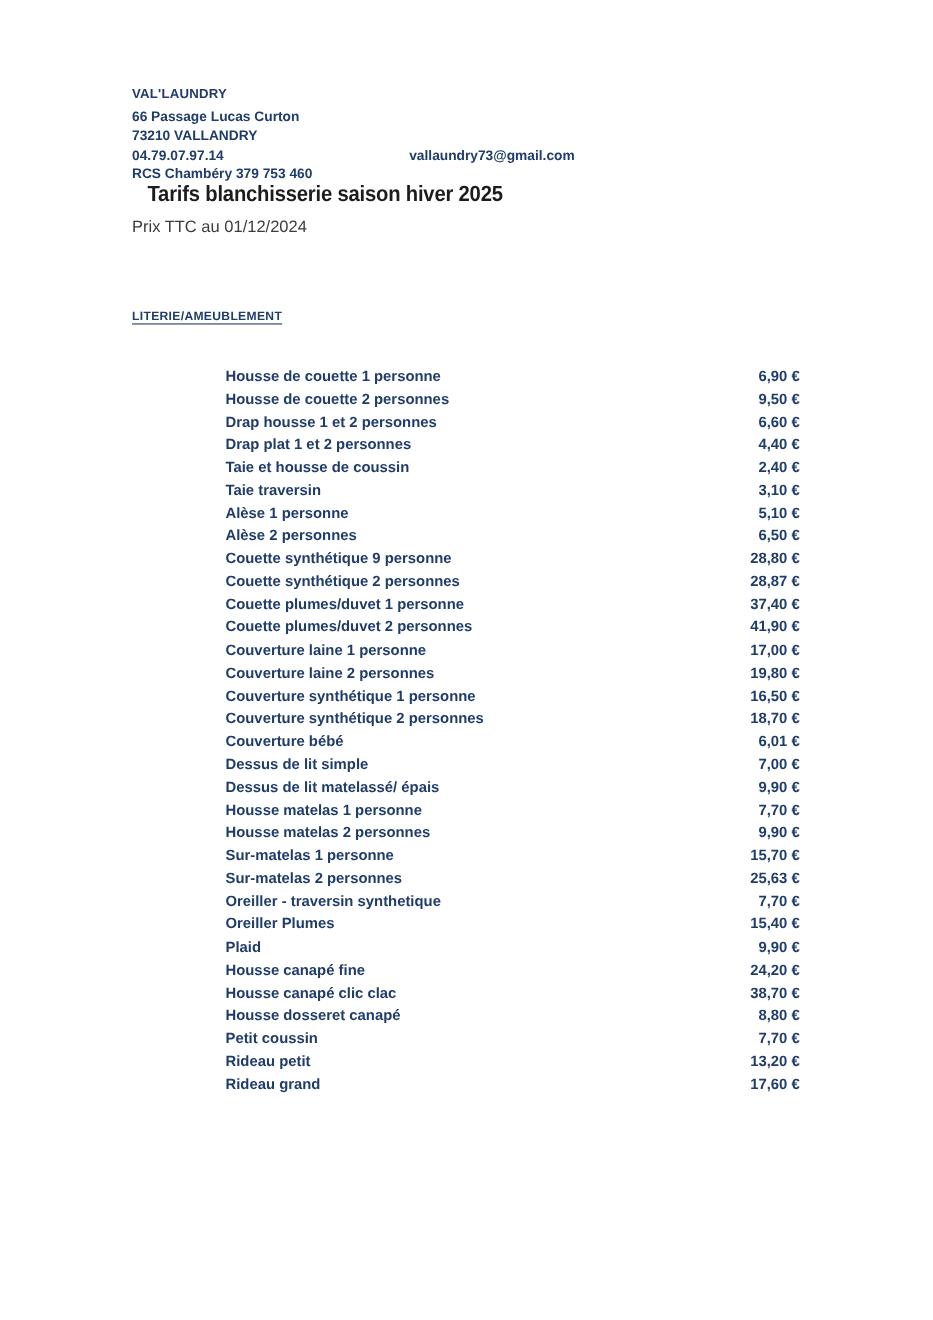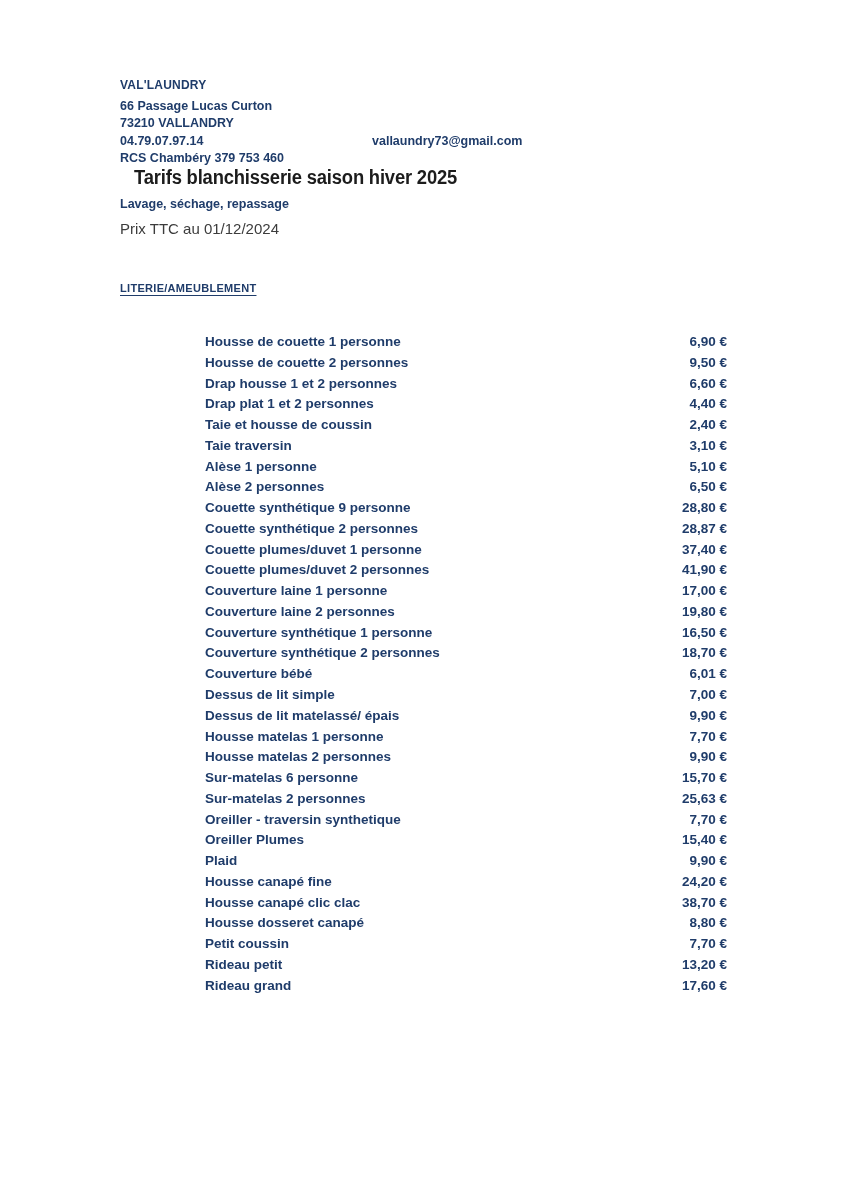--- a/index.html
+++ b/index.html
@@ -118,21 +118,20 @@
     <div class="header-line">73210 VALLANDRY</div>
     <div class="header-line phone-row">
       <span>04.79.07.97.14</span>
       <span class="company-email">vallaundry73@gmail.com</span>
     </div>
     <div class="header-line">RCS Chambéry 379 753 460</div>
   </div>
 
   <div class="center-block">
     <h1 class="doc-title"><span class="condense">Tarifs blanchisserie saison hiver 2025</span></h1>
-    <div class="doc-subtitle">Lavage, séchage, repassage</div>
     <div class="price-note">Prix TTC au 01/12/2024</div>
   </div>
 
   <h2 class="section-heading">LITERIE/AMEUBLEMENT</h2>
 
   <div class="price-list">
       <div class="price-row">
       <span class="item-label">Housse de couette 1 personne</span>
       <span class="item-price">6,90 €</span>
     </div>
@@ -210,21 +209,21 @@
     </div>
       <div class="price-row">
       <span class="item-label">Housse matelas 1 personne</span>
       <span class="item-price">7,70 €</span>
     </div>
       <div class="price-row">
       <span class="item-label">Housse matelas 2 personnes</span>
       <span class="item-price">9,90 €</span>
     </div>
       <div class="price-row">
-      <span class="item-label">Sur-matelas 6 personne</span>
+      <span class="item-label">Sur-matelas 1 personne</span>
       <span class="item-price">15,70 €</span>
     </div>
       <div class="price-row">
       <span class="item-label">Sur-matelas 2 personnes</span>
       <span class="item-price">25,63 €</span>
     </div>
       <div class="price-row">
       <span class="item-label">Oreiller - traversin synthetique</span>
       <span class="item-price">7,70 €</span>
     </div>

